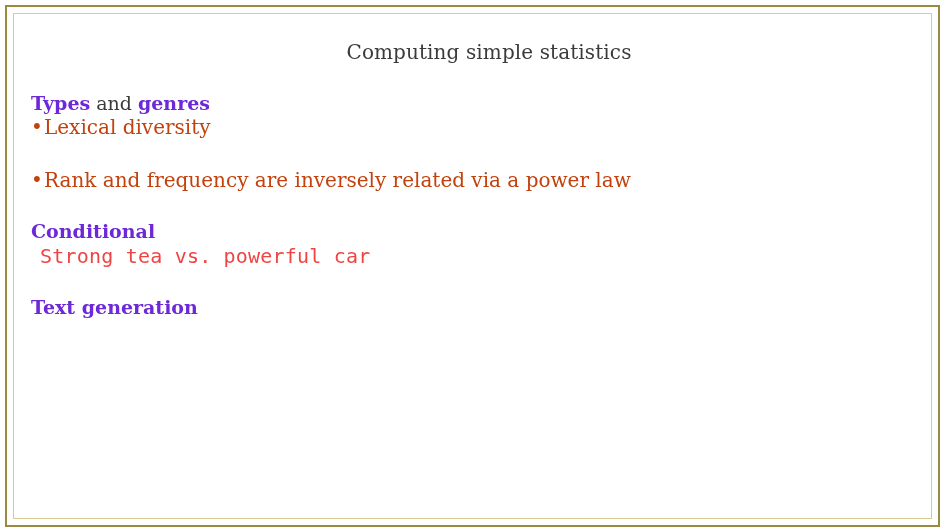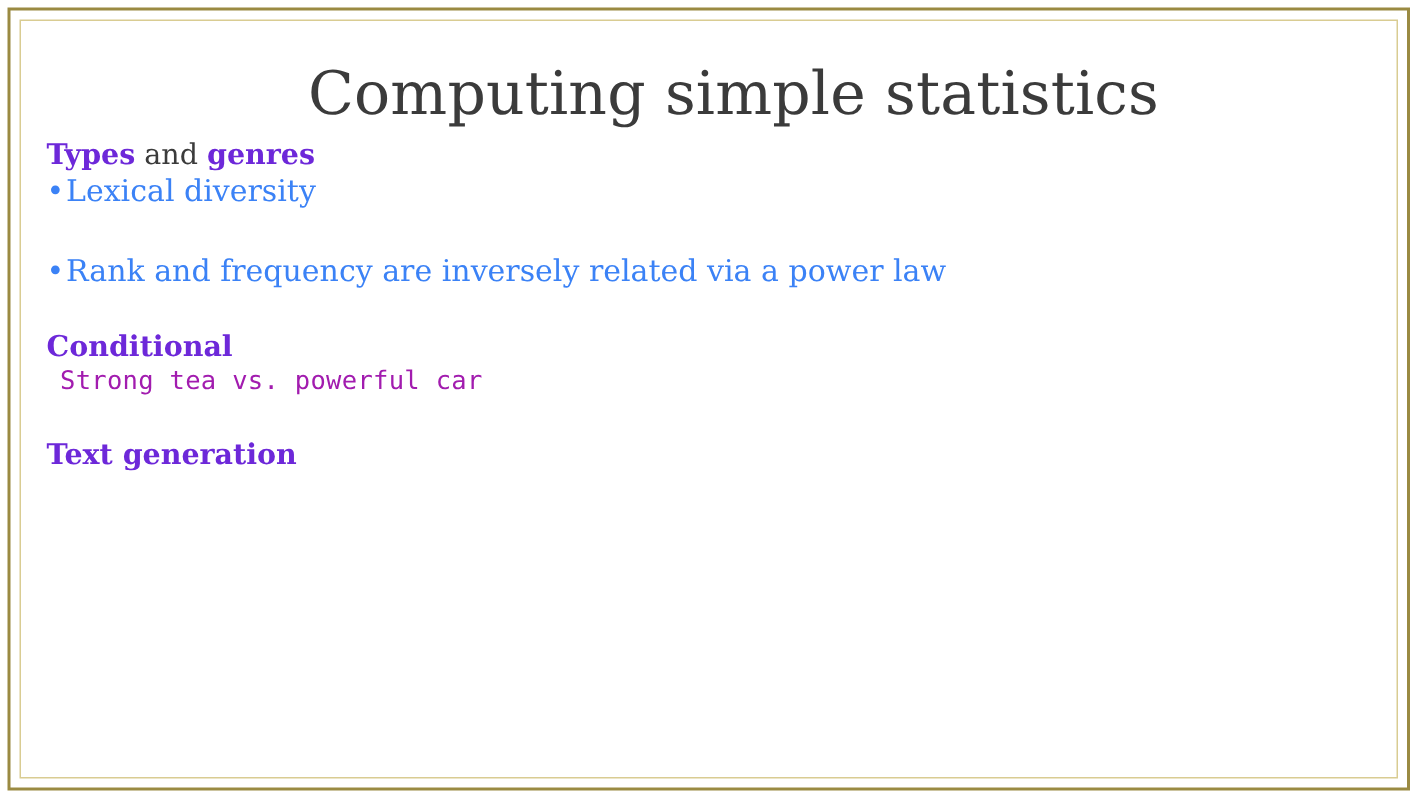--- a/index.html
+++ b/index.html
@@ -43,21 +43,21 @@
     pointer-events: none;
   }
 
   .slide-title {
     position: absolute;
     left: 0;
     right: 0;
     top: 40px;
     text-align: center;
     font-family: "DejaVu Serif", serif;
-    font-size: 40px;
+    font-size: 20px;
     font-weight: 400;
     color: #3b3b3b;
     letter-spacing: 0.1px;
     padding-left: 33px;
   }
 
   .content {
     position: absolute;
     left: 31px;
     top: 92px;
@@ -87,35 +87,35 @@
   }
   .block-heading .accent {
     color: #6d28d9;
     font-weight: 700;
   }
 
   .block-line {
     font-family: "DejaVu Serif", serif;
     font-size: 20px;
     font-weight: 400;
-    color: #3b82f6;
+    color: #c2410c;
     line-height: 1.22;
     margin: 0;
     white-space: nowrap;
   }
 
   .block-line .bullet {
     display: inline-block;
     width: 13px;
   }
 
   .block-line.mono {
     font-family: "DejaVu Sans Mono", monospace;
-    font-size: 17px;
-    color: #a21caf;
+    font-size: 20px;
+    color: #ef4444;
     padding-left: 9px;
     letter-spacing: 0.2px;
   }
 </style>
 </head>
 <body>
 
 <div class="slide">
 
   <div class="slide-frame">

